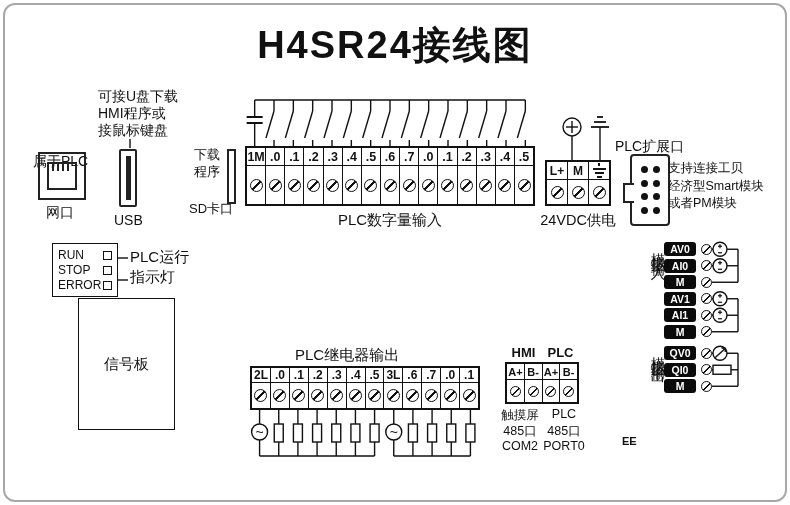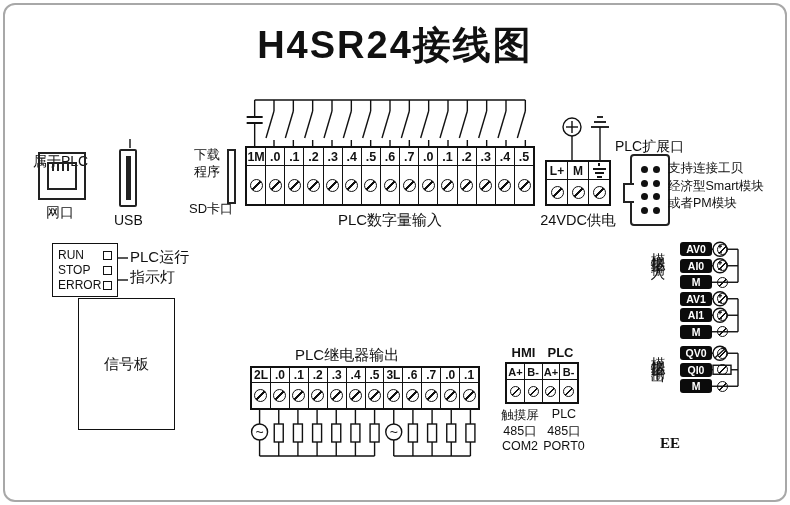--- a/index.html
+++ b/index.html
@@ -49,22 +49,22 @@
   .info{position:absolute;left:228px;top:227px;font-size:17px;line-height:25.5px;white-space:nowrap;}
   .info .l3{padding-left:6px;}
   
   .commhdr{position:absolute;left:505px;top:345px;width:74px;display:grid;grid-template-columns:1fr 1fr;font-size:13px;font-weight:bold;text-align:center;}
   .commcap{position:absolute;left:498px;top:407px;width:88px;}
   .commrow{display:grid;grid-template-columns:1fr 1fr;height:16px;font-size:12.5px;text-align:center;white-space:nowrap;}
   
   .vlabel{position:absolute;writing-mode:vertical-rl;text-orientation:upright;font-size:14.5px;letter-spacing:3px;white-space:nowrap;}
   .arows{position:absolute;display:flex;flex-direction:column;}
   .arow{height:16.5px;display:flex;align-items:center;gap:5px;}
-  .alabel{width:32px;height:14px;background:#0b0b0b;color:#fff;font-weight:bold;font-size:10.5px;display:flex;align-items:center;justify-content:center;border-radius:3px;margin-left:16px;}
-  .eenote{position:absolute;left:660px;top:435px;font-size:15px;font-weight:bold;font-family:Liberation Serif, serif;}
+  .alabel{width:32px;height:14px;background:#0b0b0b;color:#fff;font-weight:bold;font-size:10.5px;display:flex;align-items:center;justify-content:center;border-radius:3px;}
+  .eenote{position:absolute;left:622px;top:435px;font-size:11px;font-weight:bold;}
 </style>
 </head>
 <body>
 
 <div class="stage">
   <svg id="wiring">
       <line x1="254.66666666666666" y1="100" x2="525.3333333333333" y2="100" stroke="#111" stroke-width="1.6"></line>
       <line x1="254.66666666666666" y1="100" x2="254.66666666666666" y2="117" stroke="#111" stroke-width="1.4"></line>
       <line x1="246.66666666666666" y1="117" x2="262.66666666666663" y2="117" stroke="#111" stroke-width="2"></line>
       <line x1="246.66666666666666" y1="123" x2="262.66666666666663" y2="123" stroke="#111" stroke-width="2"></line>
@@ -199,20 +199,25 @@
       <line x1="712" y1="386.25" x2="738" y2="386.25" stroke="#111" stroke-width="1.4"></line>
       <line x1="738" y1="353.25" x2="738" y2="386.25" stroke="#111" stroke-width="1.4"></line>
       <line x1="130" y1="139" x2="130" y2="148" stroke="#111" stroke-width="1.4"></line>
       <line x1="118" y1="258" x2="128" y2="258" stroke="#111" stroke-width="1.4"></line>
       <line x1="118" y1="280" x2="128" y2="280" stroke="#111" stroke-width="1.4"></line>
     </svg>
   <div class="frame"></div>
 
   <div class="title">H4SR24接线图</div>
 
+  <div class="note" style="left:98px;top:88px;">
+    <div>可接U盘下载</div>
+    <div>HMI程序或</div>
+    <div>接鼠标键盘</div>
+  </div>
   <div class="lbl" style="left:33px;top:140px;margin-top:13px;">属于PLC</div>
   <div class="eth">
     <div class="eth-inner"></div>
   </div>
   <div class="lbl" style="left:46px;top:204px;">网口</div>
   <div class="usb">
     <div class="usb-bar"></div>
   </div>
   <div class="lbl" style="left:114px;top:212px;">USB</div>
   <div class="note" style="left:194px;top:146px;font-size:13px;">

